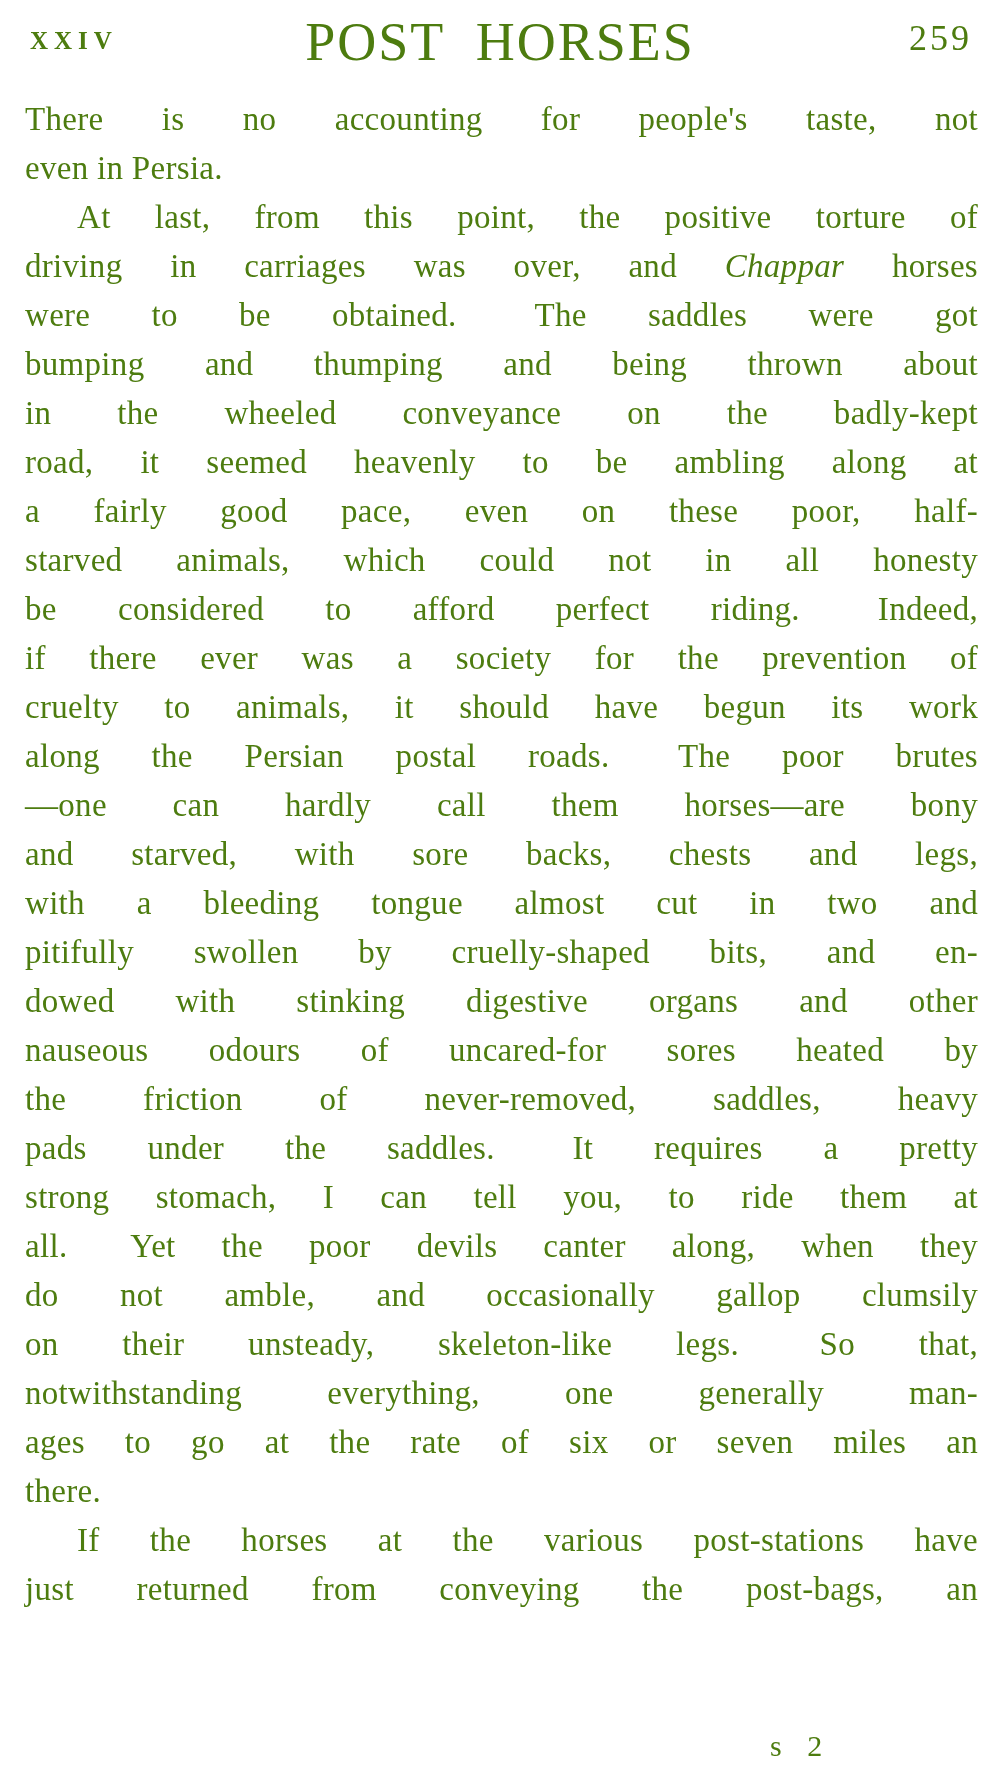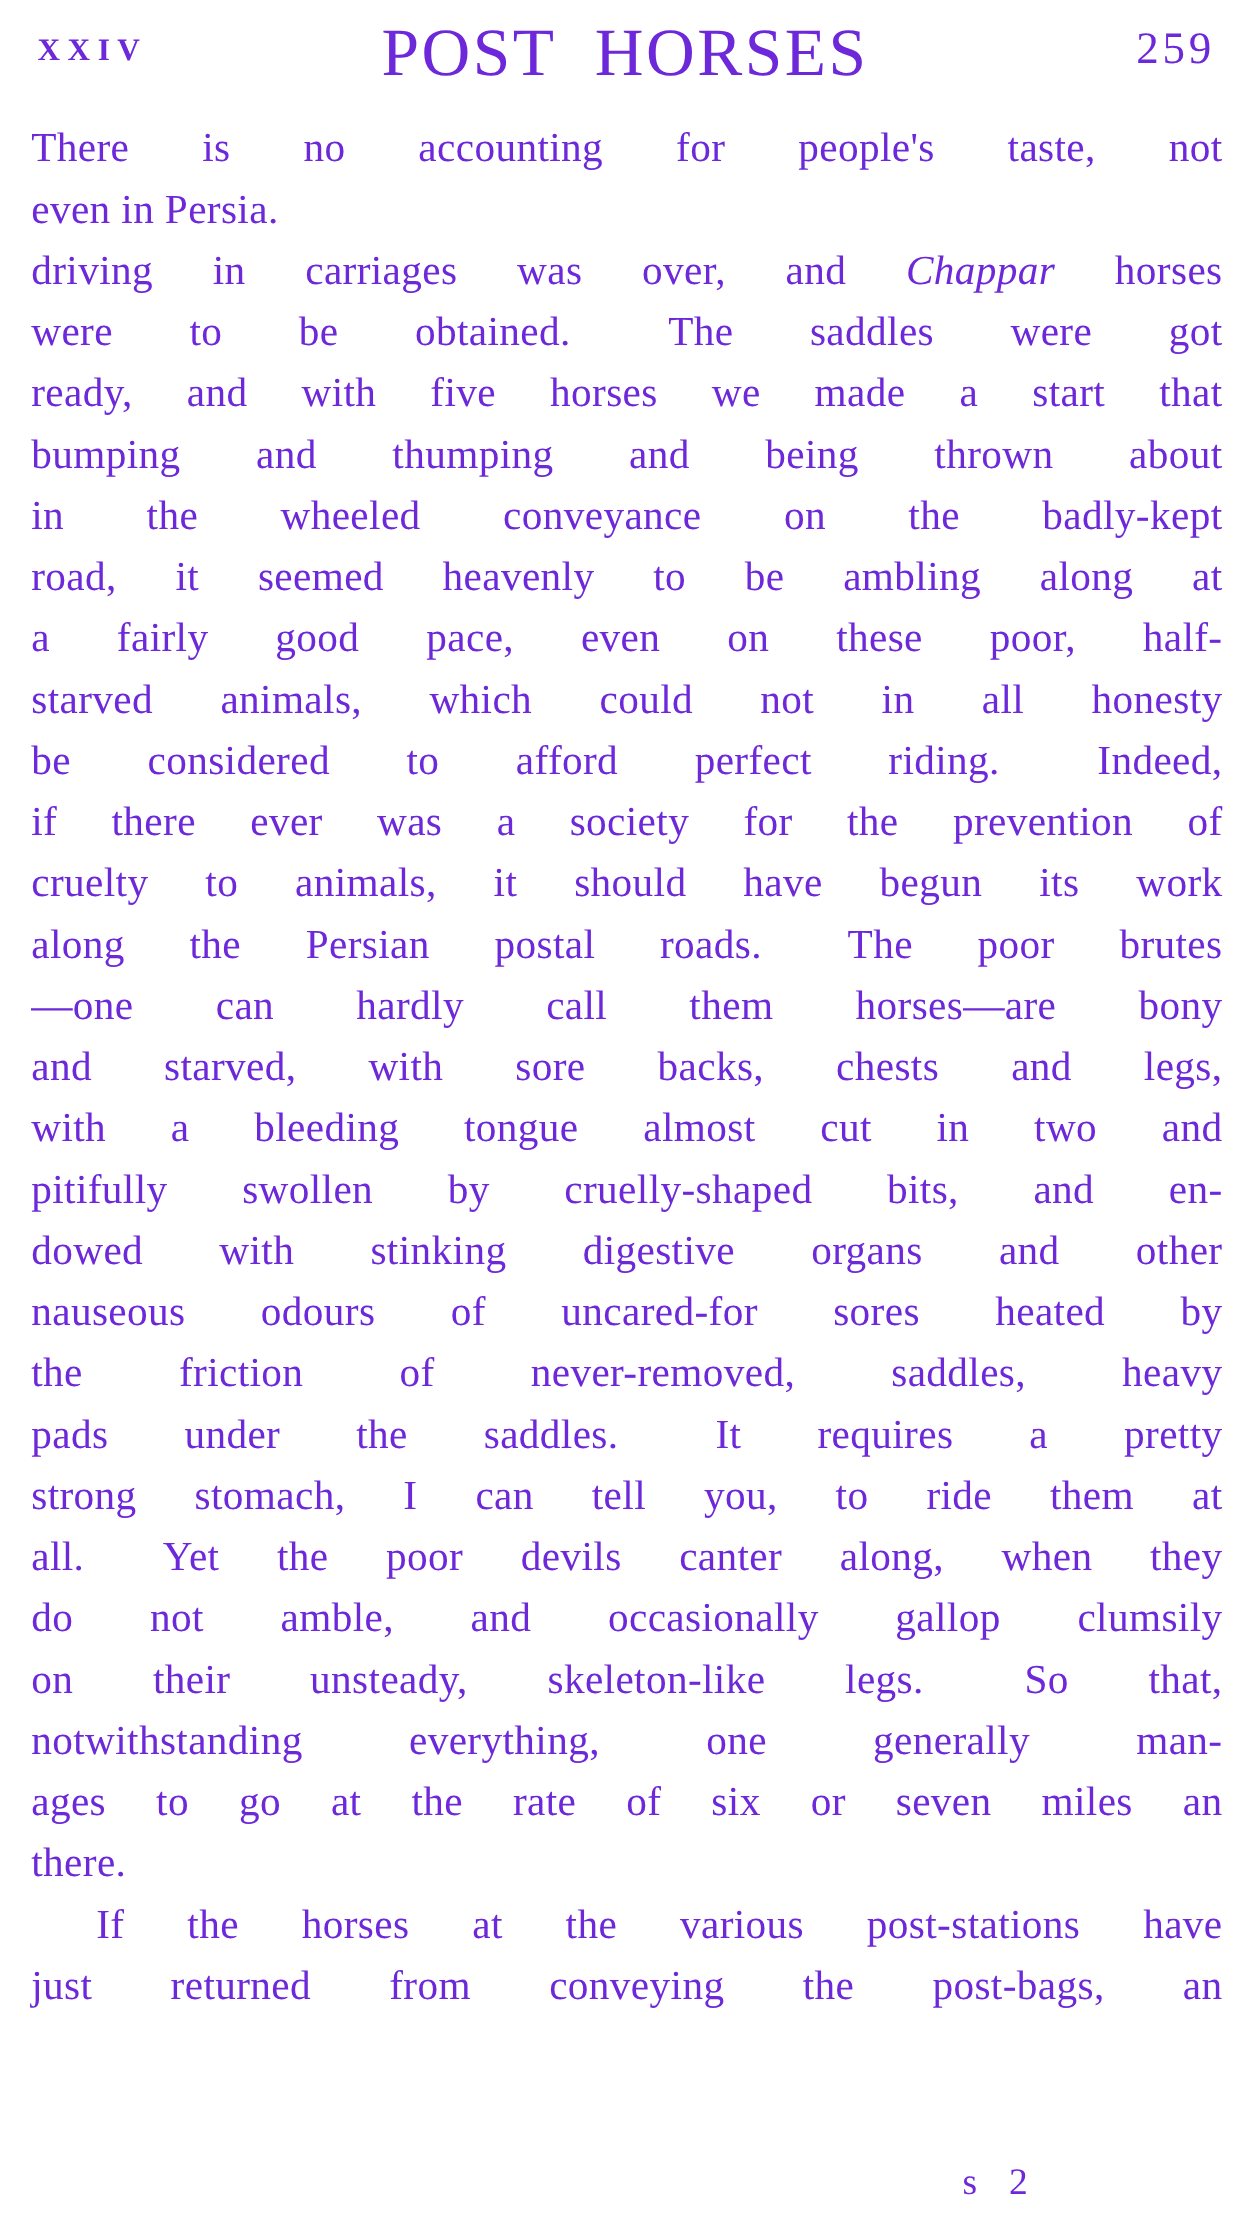--- a/index.html
+++ b/index.html
@@ -73,33 +73,33 @@
     position: absolute;
     left: 770px;
     top: 1729px;
     font-size: 30px;
     word-spacing: 18px;
   }
 </style>
 </head>
 <body>
 
-<div class="page" style="background: rgb(255, 255, 255); color: #6d28d9;">
+<div class="page" style="background: rgb(255, 255, 255); color: #4d7c0f;">
   <div>
     <span class="chapter-number">XXIV</span>
     <span class="running-title">POST HORSES</span>
     <span class="page-number">259</span>
   </div>
 
   <div class="body-text">
       <div class="line">There is no accounting for people's taste, not</div>
       <div class="line flush">even in Persia.</div>
+      <div class="line indent">At last, from this point, the positive torture of</div>
       <div class="line">driving in carriages was over, and <i>Chappar</i> horses</div>
       <div class="line">were to be obtained.  The saddles were got</div>
-      <div class="line">ready, and with five horses we made a start that</div>
       <div class="line">bumping and thumping and being thrown about</div>
       <div class="line">in the wheeled conveyance on the badly-kept</div>
       <div class="line">road, it seemed heavenly to be ambling along at</div>
       <div class="line">a fairly good pace, even on these poor, half-</div>
       <div class="line">starved animals, which could not in all honesty</div>
       <div class="line">be considered to afford perfect riding.  Indeed,</div>
       <div class="line">if there ever was a society for the prevention of</div>
       <div class="line">cruelty to animals, it should have begun its work</div>
       <div class="line">along the Persian postal roads.  The poor brutes</div>
       <div class="line">—one can hardly call them horses—are bony</div>

